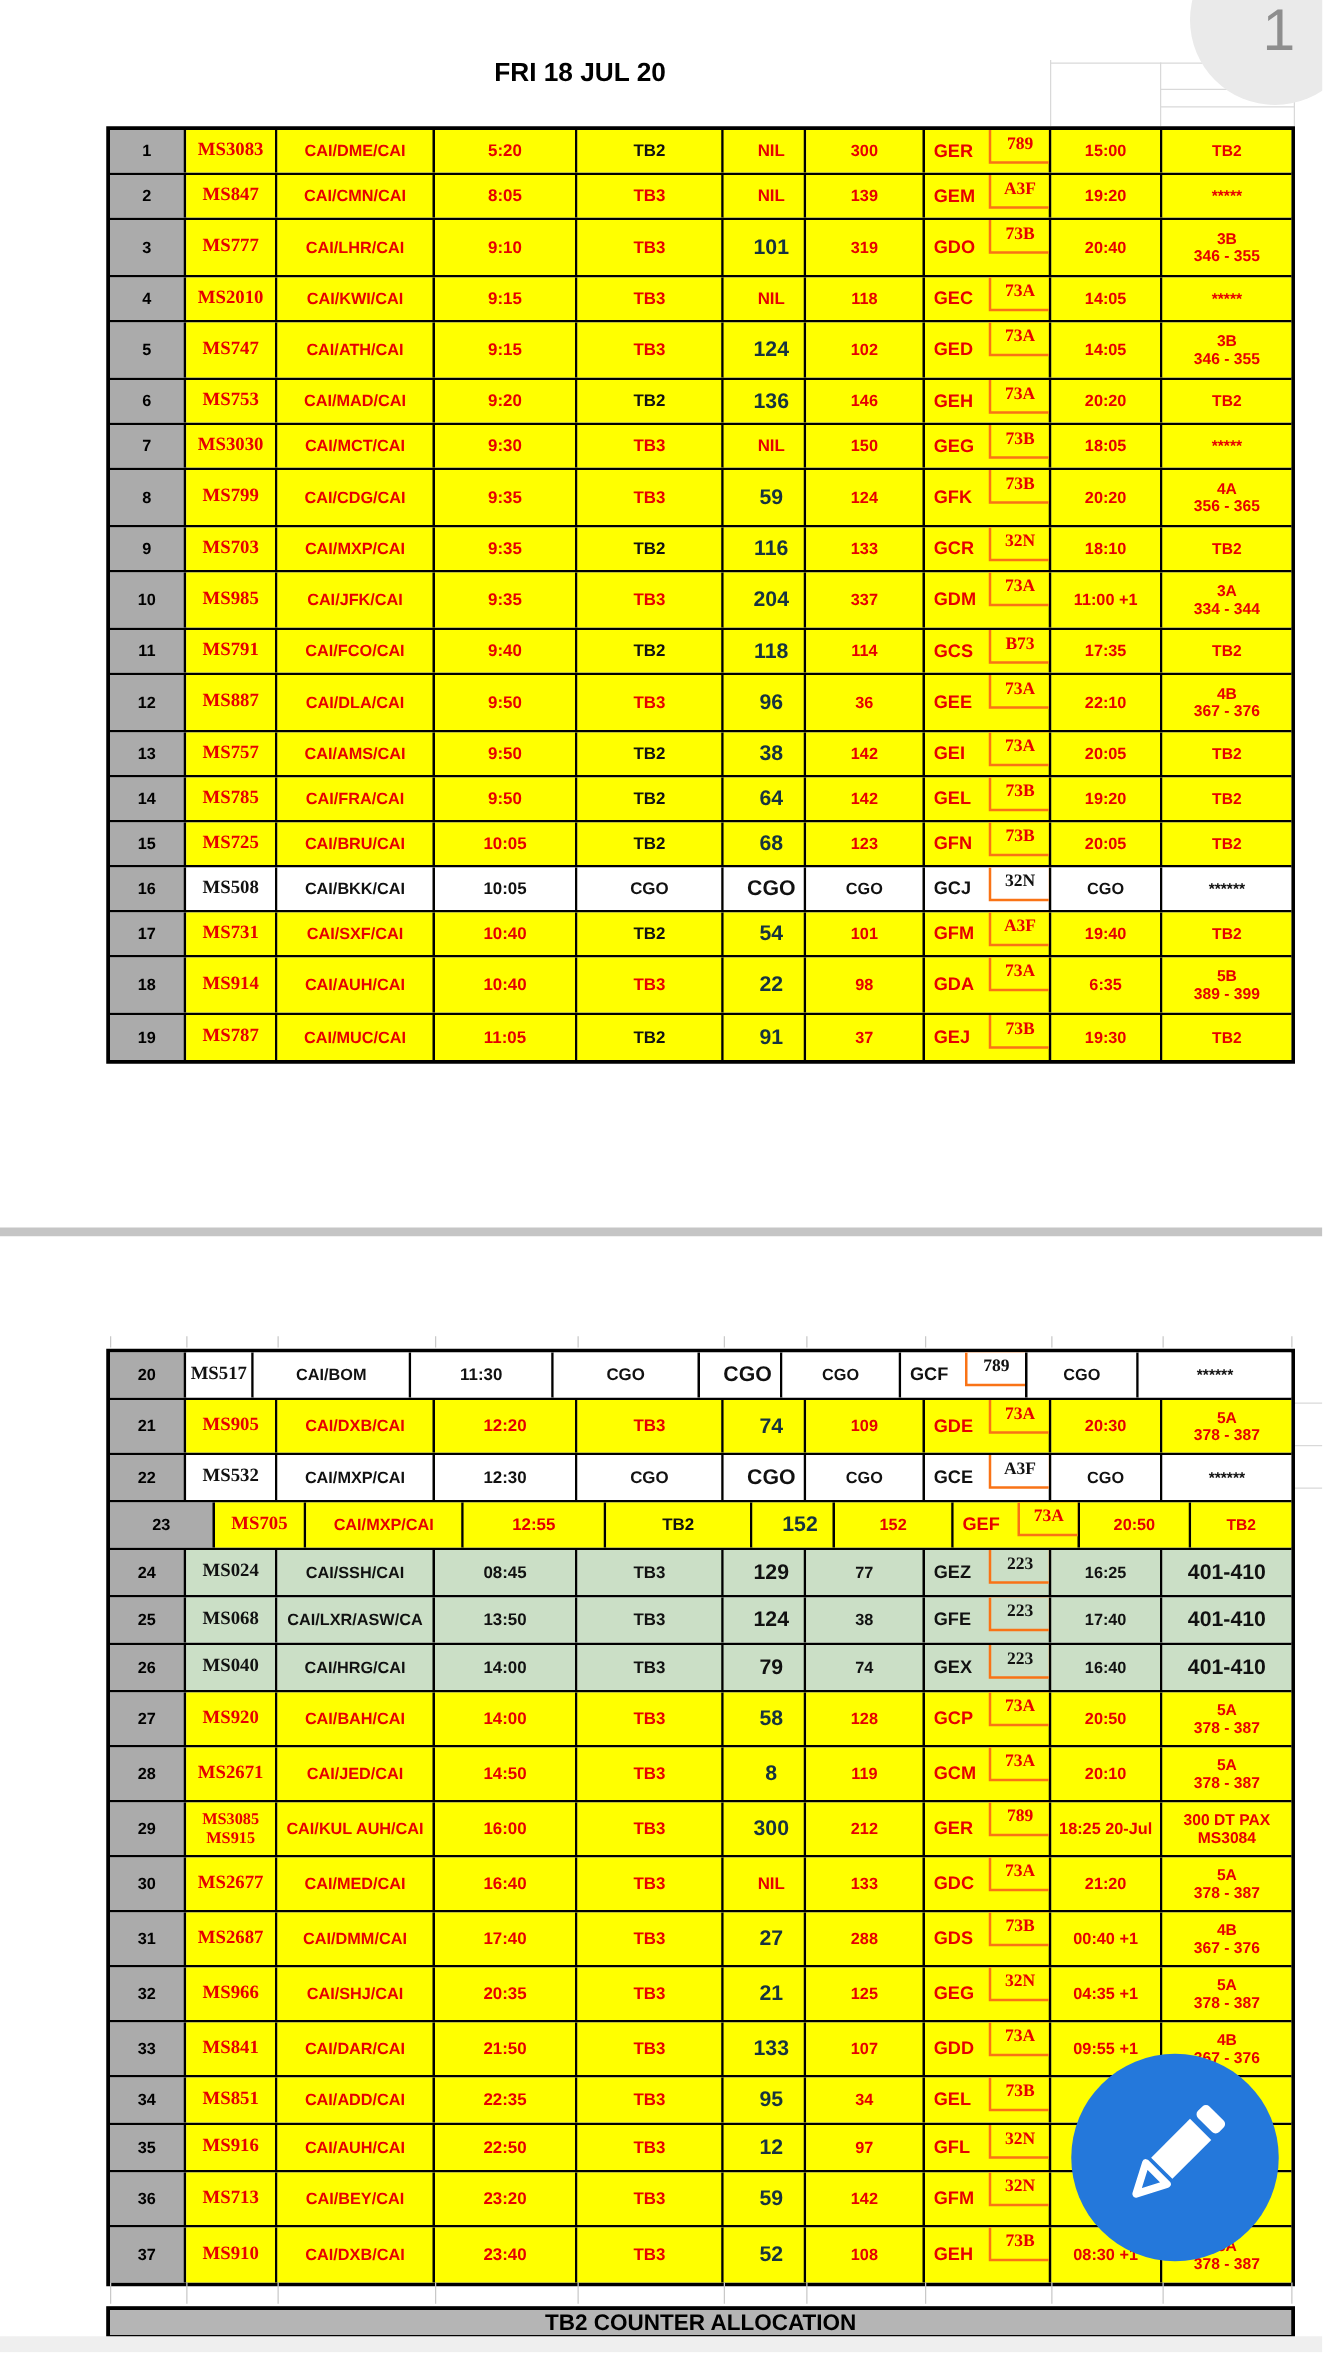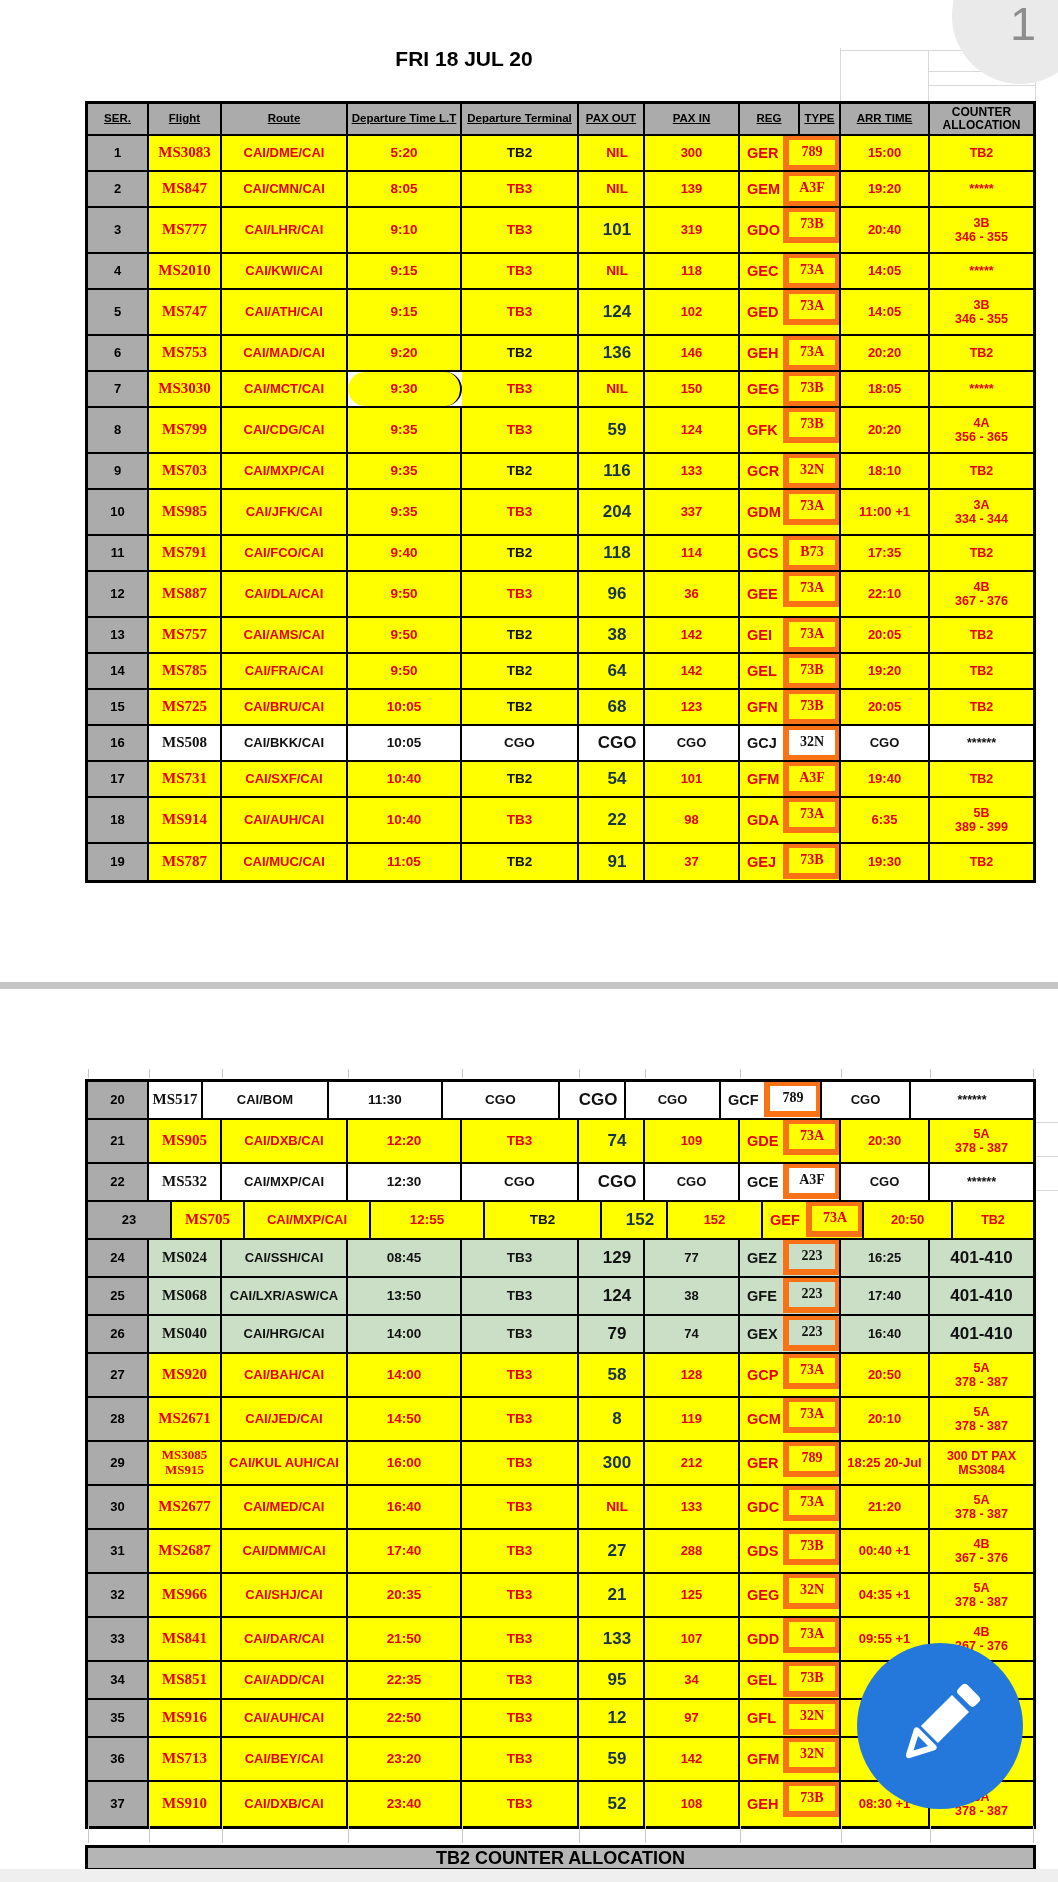--- a/index.html
+++ b/index.html
@@ -45,21 +45,21 @@
   .row-white .c-paxout,.row-green .c-paxout{color:#111;}
   .c-paxin{font-size:13px;}
   .c-arr{font-size:13px;white-space:nowrap;}
   .c-counter{font-size:12.5px;}
   .row-green .c-counter{font-size:17px;}
   .row-yellow .t-black{color:#111;}
   .ml{font-size:13px;}
   
   .c-regtype{position:relative;justify-content:flex-start;}
   .reg{position:absolute;left:7px;top:50%;transform:translateY(-46%);font-size:14.5px;font-weight:bold;}
-  .typebox{position:absolute;top:-2px;right:-2px;width:46px;height:25px;border:6px solid #f97316;
+  .typebox{position:absolute;top:-2px;right:-2px;width:46px;height:25px;border:2px solid #f97316;
     display:flex;align-items:center;justify-content:center;font-family:"Liberation Serif",serif;
     font-size:14px;font-weight:bold;background:inherit;}
   
   #divider{position:absolute;left:0;top:982px;width:1058px;height:7px;background:#c5c5c5;}
   
   #footerbar{position:absolute;left:85px;top:1845px;width:951px;height:26px;background:#b5b5b5;
     border:3px solid #000;box-sizing:border-box;display:flex;align-items:center;justify-content:center;
     font-size:18px;font-weight:bold;color:#000;z-index:1;}
   #bottomstrip{position:absolute;left:0;top:1869px;width:1058px;height:13px;background:#efefef;z-index:5;}
   
@@ -82,34 +82,20 @@
   <div class="faint" style="left:1036px;top:1156px;width:22px;height:1px;"></div>
   <div class="faint" style="left:1036px;top:1190px;width:22px;height:1px;"></div>
 
   <div id="badge">
     <div class="num">1</div>
   </div>
 
   <div id="title">FRI 18 JUL 20</div>
 
   <div class="tbl" id="tbl1" style="top:101px;">
-      <div class="trow hrow" style="height: 32px;">
-        <div class="cell" style="width: 61px;">SER.</div>
-        <div class="cell" style="width: 73px;">Flight</div>
-        <div class="cell" style="width: 126px;">Route</div>
-        <div class="cell" style="width: 114px;">Departure Time L.T</div>
-        <div class="cell" style="width: 117px;">Departure Terminal</div>
-        <div class="cell" style="width: 66px;">PAX OUT</div>
-        <div class="cell" style="width: 95px;">PAX IN</div>
-        <div class="cell" style="width: 60px;">REG</div>
-        <div class="cell" style="width: 41px;">TYPE</div>
-        <div class="cell" style="width: 89px;">ARR TIME</div>
-        <div class="cell c-counter" style="width: 103px;">COUNTER
-ALLOCATION</div>
-      </div>
   <div class="trow row-yellow" style="height: 36px;">
     <div class="cell c-ser" style="width: 61px;">1</div>
     <div class="cell c-flight" style="width: 73px;">MS3083</div>
     <div class="cell c-route" style="width: 126px;">CAI/DME/CAI</div>
     <div class="cell c-dep" style="width: 114px;">5:20</div>
     <div class="cell c-term t-black" style="width: 117px;">TB2</div>
     <div class="cell c-paxout nil" style="width: 66px;">NIL</div>
     <div class="cell c-paxin" style="width: 95px;">300</div>
     <div class="cell c-regtype" style="width: 101px;">
       <span class="reg">GER</span>
@@ -198,21 +184,21 @@
       <span class="typebox">73A</span>
     </div>
     <div class="cell c-arr" style="width: 89px;">20:20</div>
     <div class="cell c-counter" style="width: 103px;">TB2</div>
   </div>
 
   <div class="trow row-yellow" style="height: 36px;">
     <div class="cell c-ser" style="width: 61px;">7</div>
     <div class="cell c-flight" style="width: 73px;">MS3030</div>
     <div class="cell c-route" style="width: 126px;">CAI/MCT/CAI</div>
-    <div class="cell c-dep" style="width: 114px; border-radius: 17px;">9:30</div>
+    <div class="cell c-dep" style="width: 114px;">9:30</div>
     <div class="cell c-term" style="width: 117px;">TB3</div>
     <div class="cell c-paxout nil" style="width: 66px;">NIL</div>
     <div class="cell c-paxin" style="width: 95px;">150</div>
     <div class="cell c-regtype" style="width: 101px;">
       <span class="reg">GEG</span>
       <span class="typebox">73B</span>
     </div>
     <div class="cell c-arr" style="width: 89px;">18:05</div>
     <div class="cell c-counter" style="width: 103px;">*****</div>
   </div>

